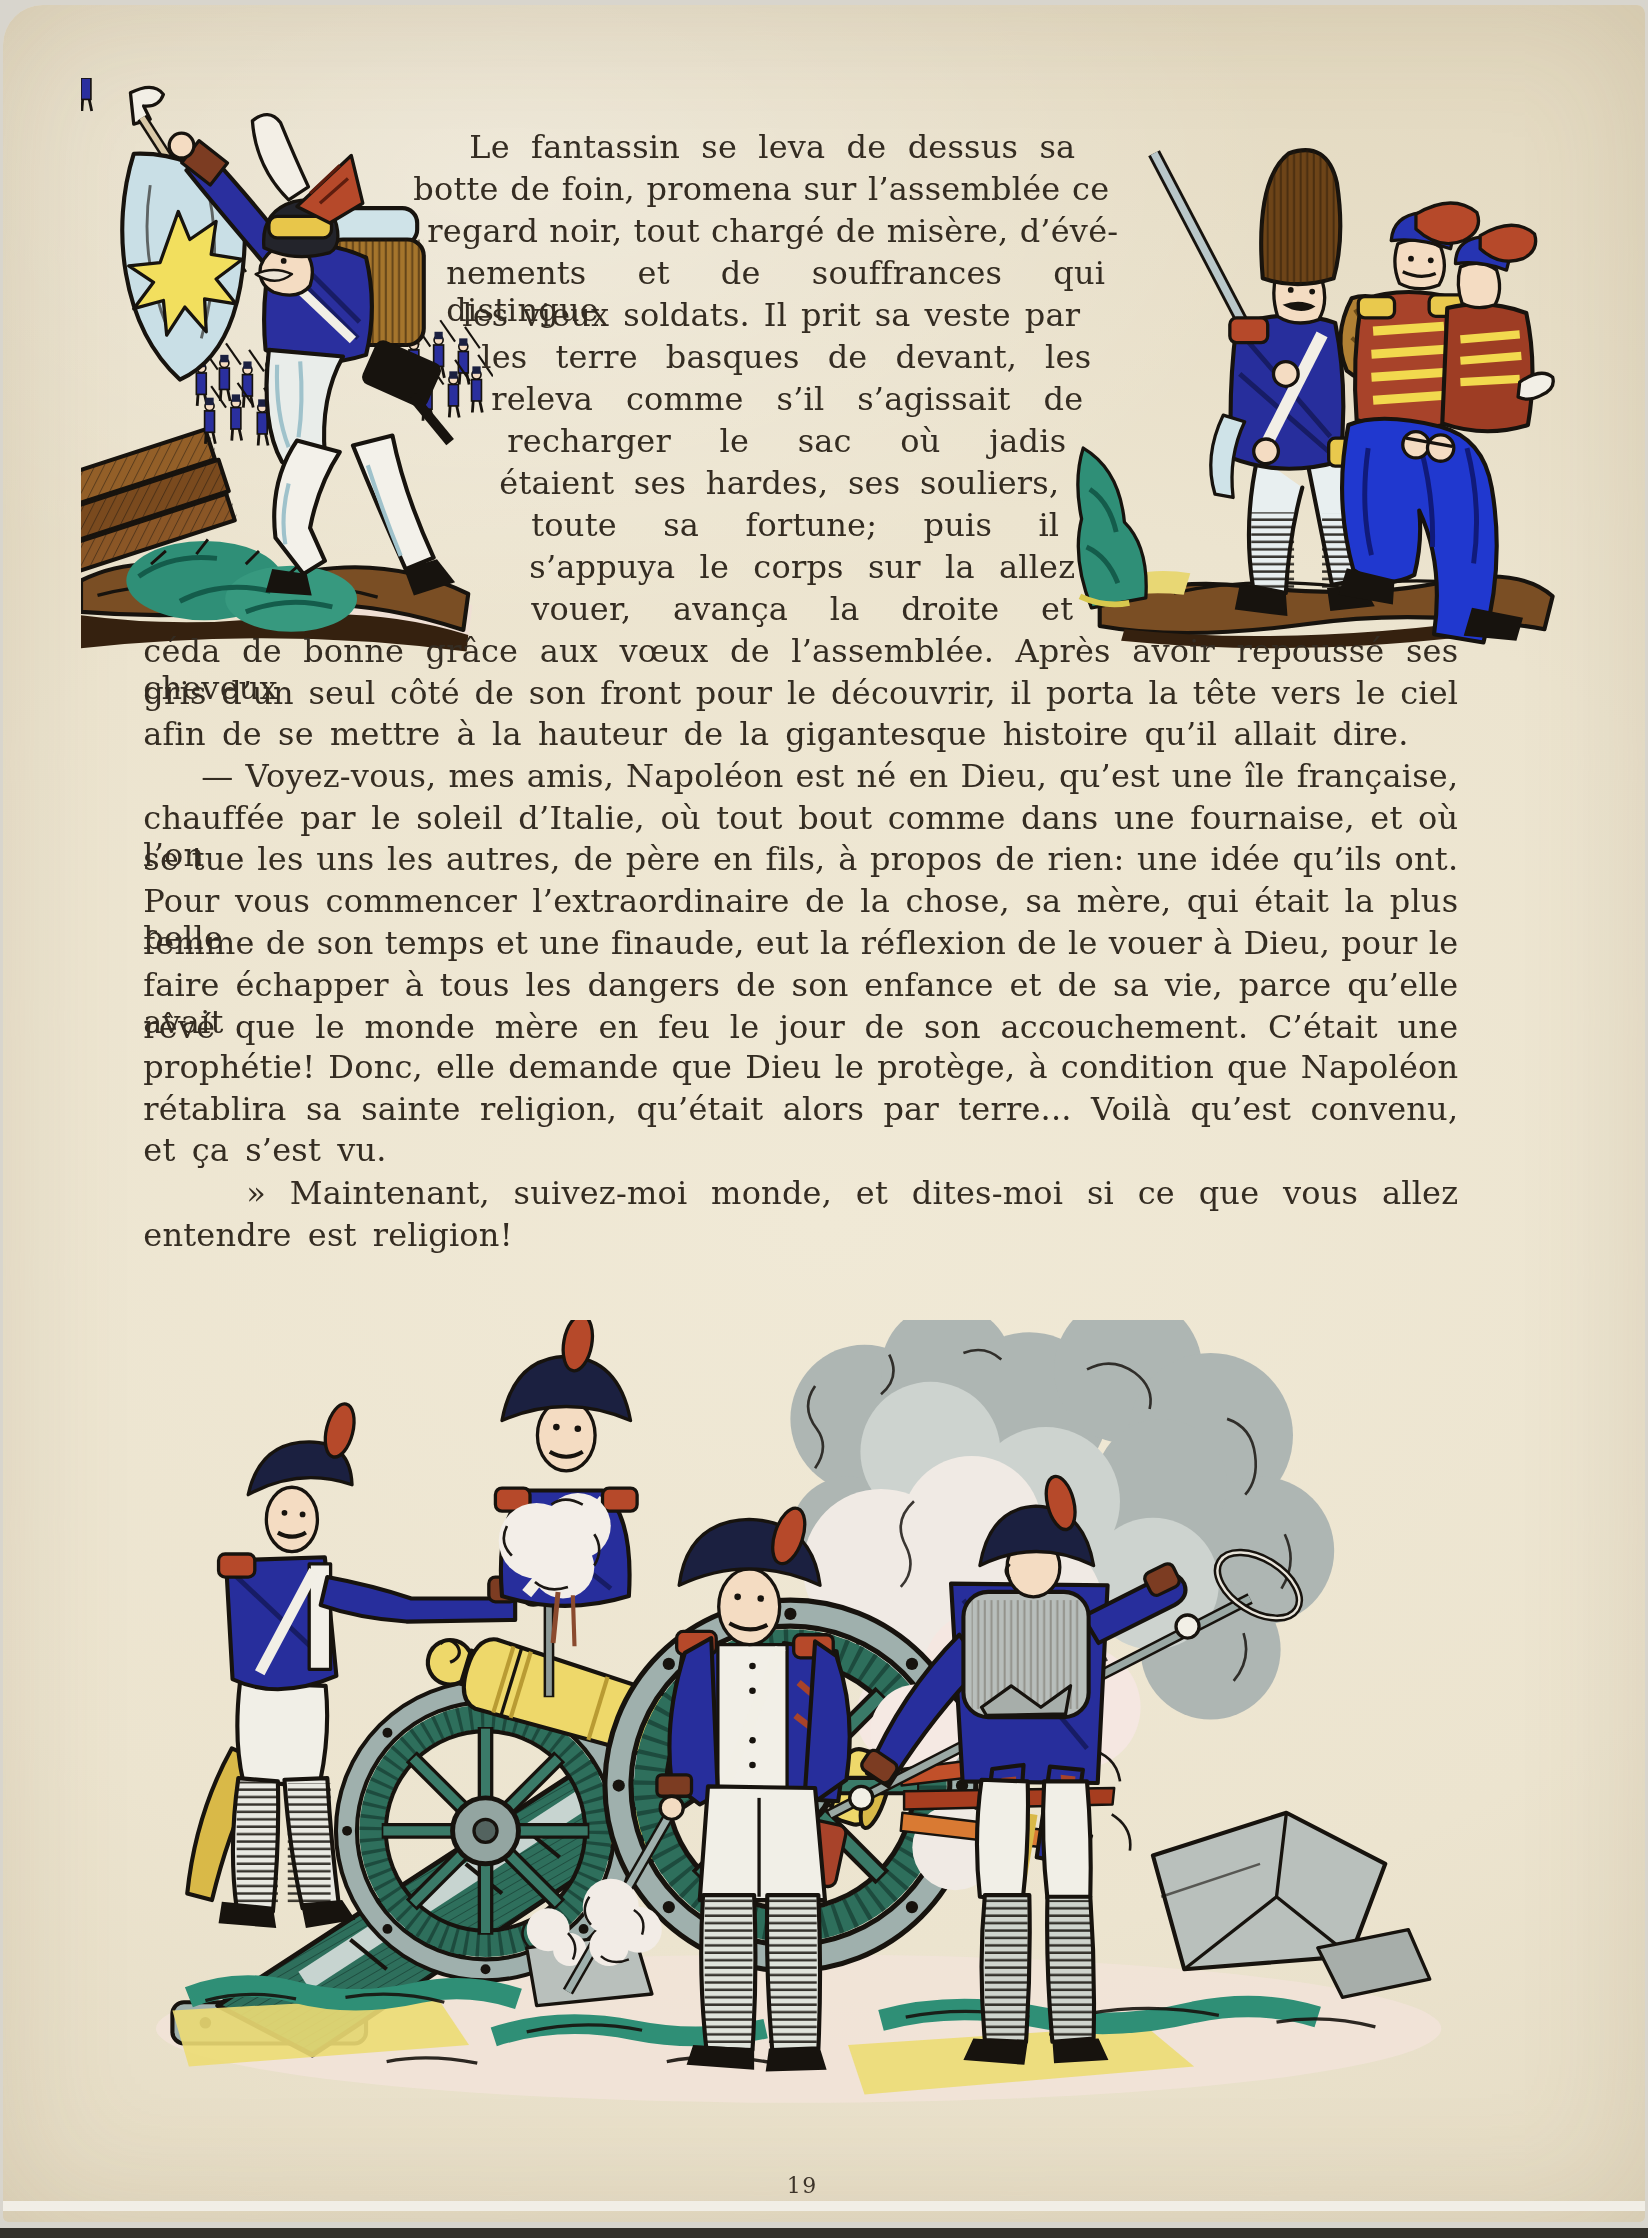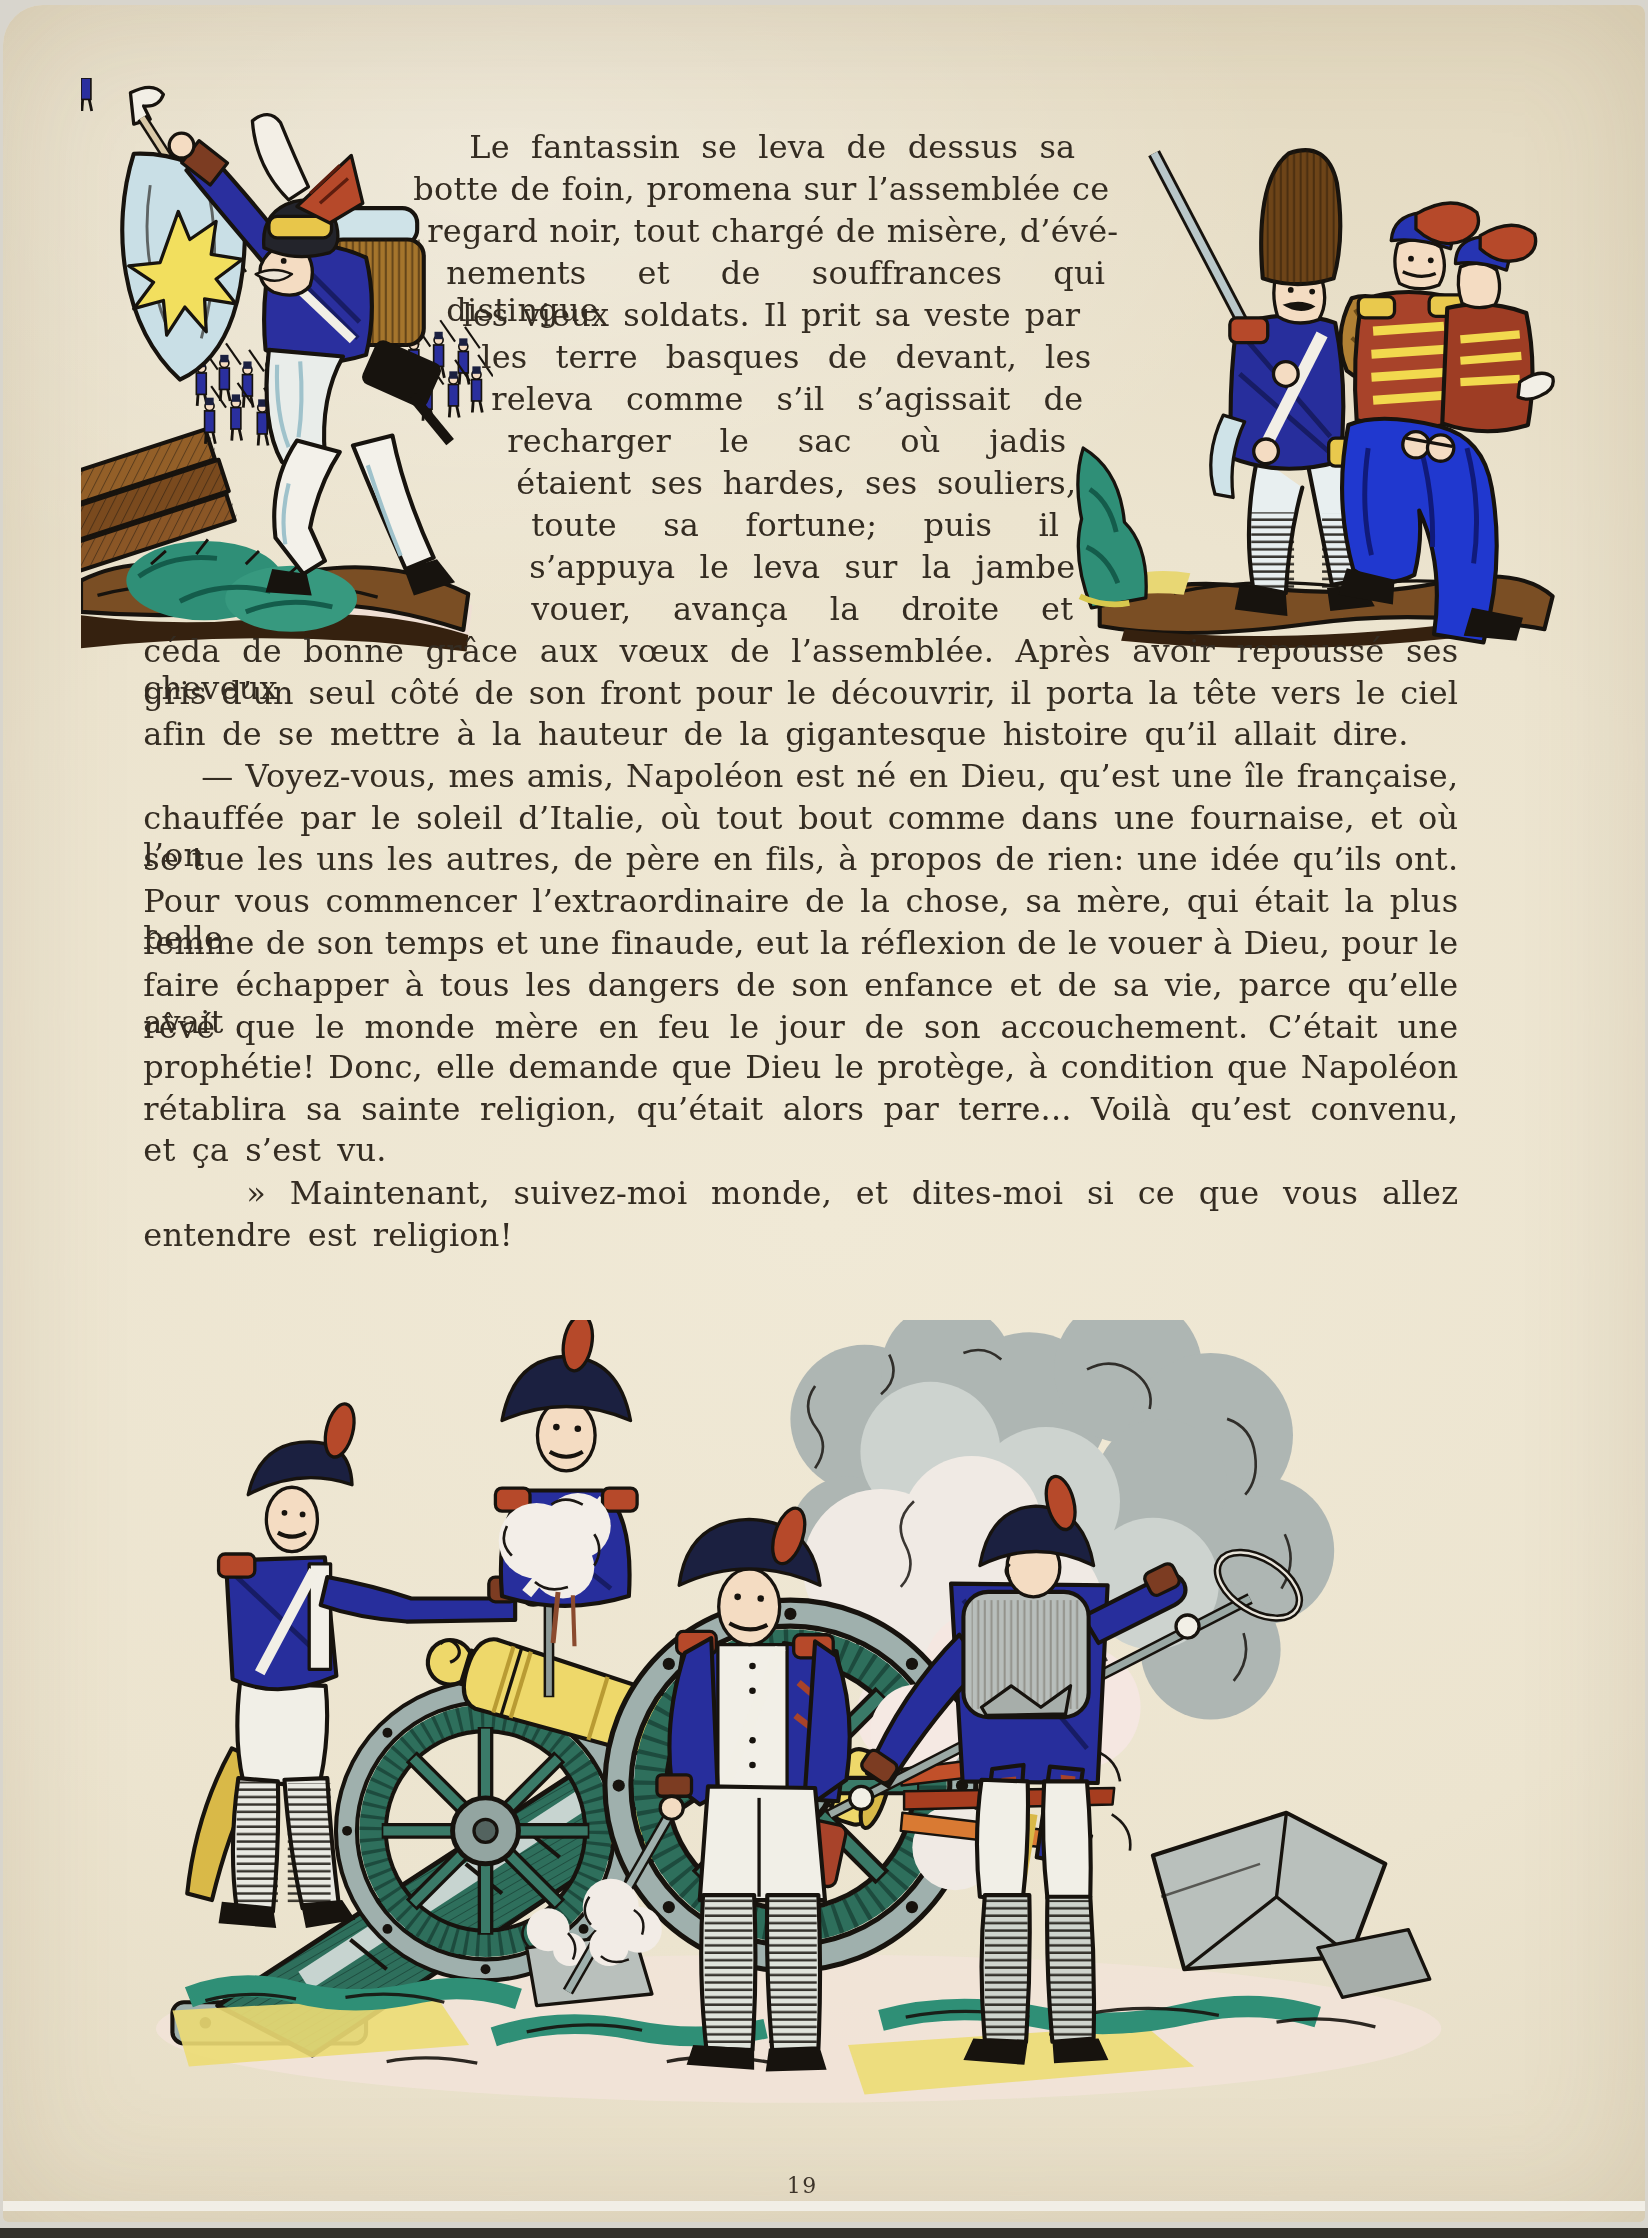--- a/index.html
+++ b/index.html
@@ -210,23 +210,23 @@
 
   <div>
     <div class="line j" style="left:466px;top:124px;width:606px">Le fantassin se leva de dessus sa</div>
     <div class="line j" style="left:410px;top:166px;width:696px">botte de foin, promena sur l’assemblée ce</div>
     <div class="line j" style="left:424px;top:208px;width:691px">regard noir, tout chargé de misère, d’évé-</div>
     <div class="line j" style="left:443px;top:250px;width:659px">nements et de souffrances qui distingue</div>
     <div class="line j" style="left:459px;top:292px;width:618px">les vieux soldats. Il prit sa veste par</div>
     <div class="line j" style="left:478px;top:334px;width:610px">les terre basques de devant, les</div>
     <div class="line j" style="left:488px;top:376px;width:592px">releva comme s’il s’agissait de</div>
     <div class="line j" style="left:504px;top:418px;width:559px">recharger le sac où jadis</div>
-    <div class="line j" style="left:513px;top:460px;width:560px">étaient ses hardes, ses souliers,</div>
+    <div class="line j" style="left:496px;top:460px;width:560px">étaient ses hardes, ses souliers,</div>
     <div class="line j" style="left:528px;top:502px;width:528px">toute sa fortune; puis il</div>
-    <div class="line j" style="left:526px;top:544px;width:546px">s’appuya le leva sur la jambe</div>
+    <div class="line j" style="left:526px;top:544px;width:546px">s’appuya le corps sur la allez</div>
     <div class="line j" style="left:528px;top:586px;width:542px">vouer, avança la droite et</div>
   </div>
 
   <div>
     <div class="line j" style="left:140px;top:628px;width:1315px">céda de bonne grâce aux vœux de l’assemblée. Après avoir repoussé ses cheveux</div>
     <div class="line j" style="left:140px;top:670px;width:1315px">gris d’un seul côté de son front pour le découvrir, il porta la tête vers le ciel</div>
     <div class="line plain" style="left:140px;top:711px">afin de se mettre à la hauteur de la gigantesque histoire qu’il allait dire.</div>
   </div>
   <div>
     <div class="line j" style="left:198px;top:753px;width:1257px">— Voyez-vous, mes amis, Napoléon est né en Dieu, qu’est une île française,</div>

